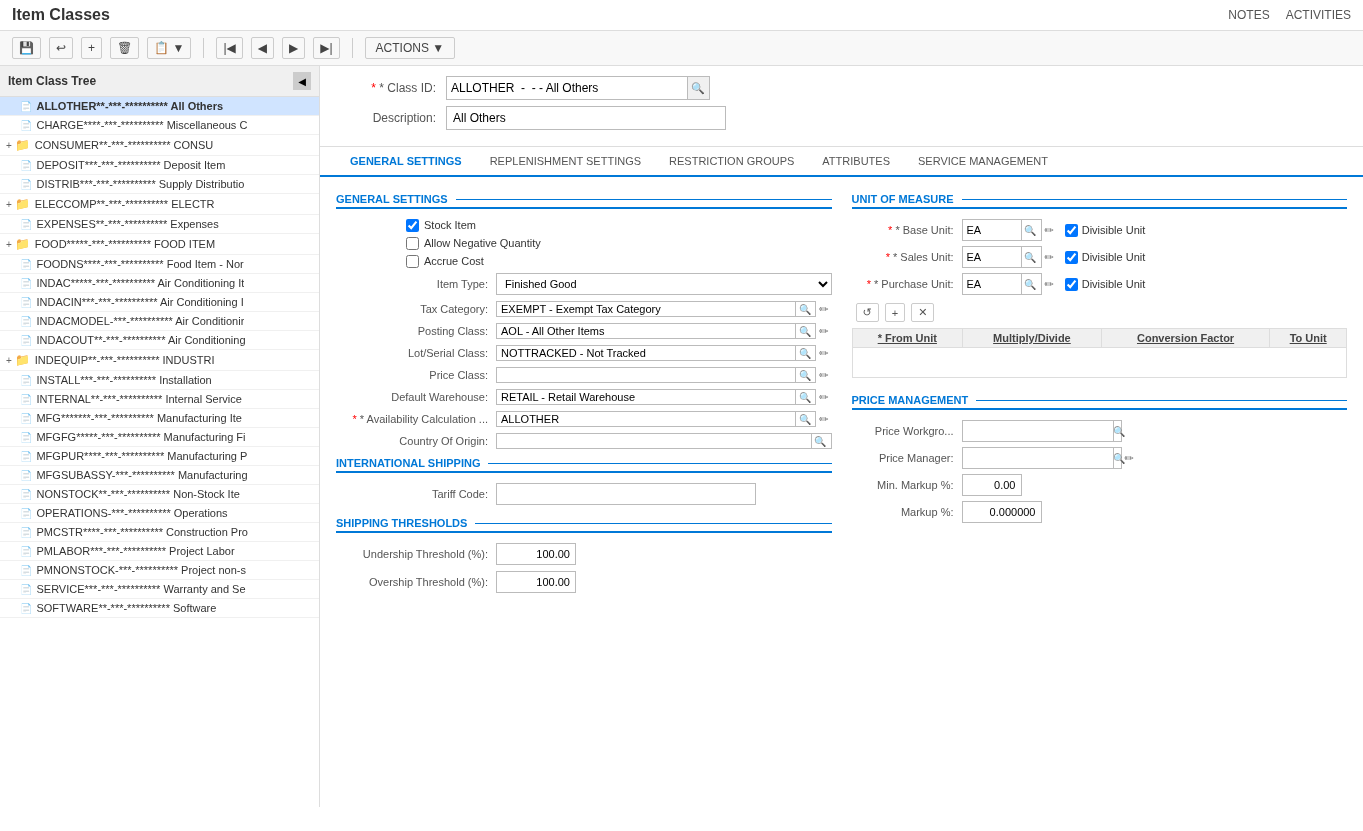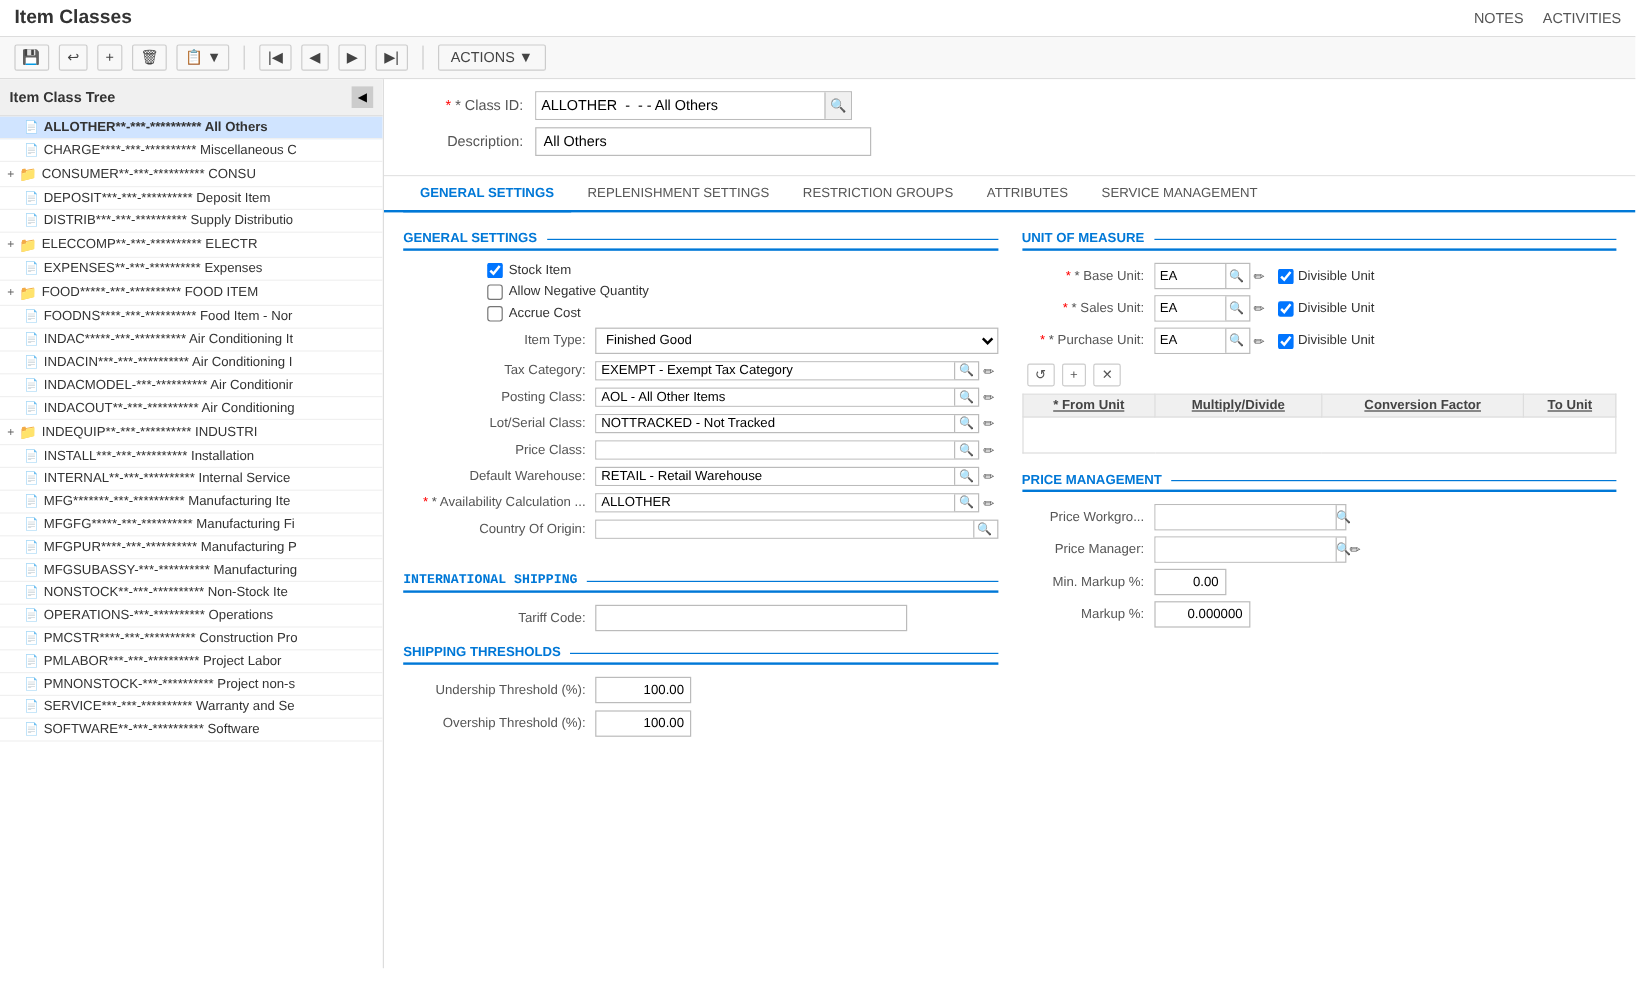--- a/index.html
+++ b/index.html
@@ -705,21 +705,21 @@
         <div class="field-row">
           <span class="field-label">Country Of Origin:</span>
           <div class="field-value field-row-wrap">
             <div class="input-with-search">
               <input type="text" id="country-origin-input" style="">
               <button class="input-search-btn">🔍</button>
             </div>
           </div>
         </div>
 
-        <div class="section-header" style="margin-top:29px;font-family:Liberation Mono, monospace;">
+        <div class="section-header" style="margin-top:8px;">
           <span>INTERNATIONAL SHIPPING</span>
         </div>
 
         <div class="field-row">
           <span class="field-label">Tariff Code:</span>
           <div class="field-value">
             <input type="text" class="input-field" id="tariff-code-input" style="width: 260px;">
           </div>
         </div>
 

